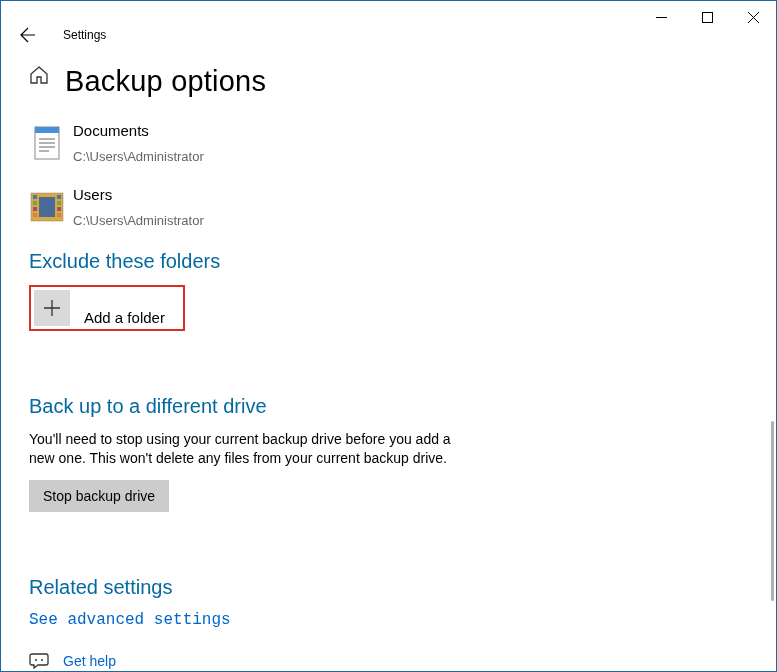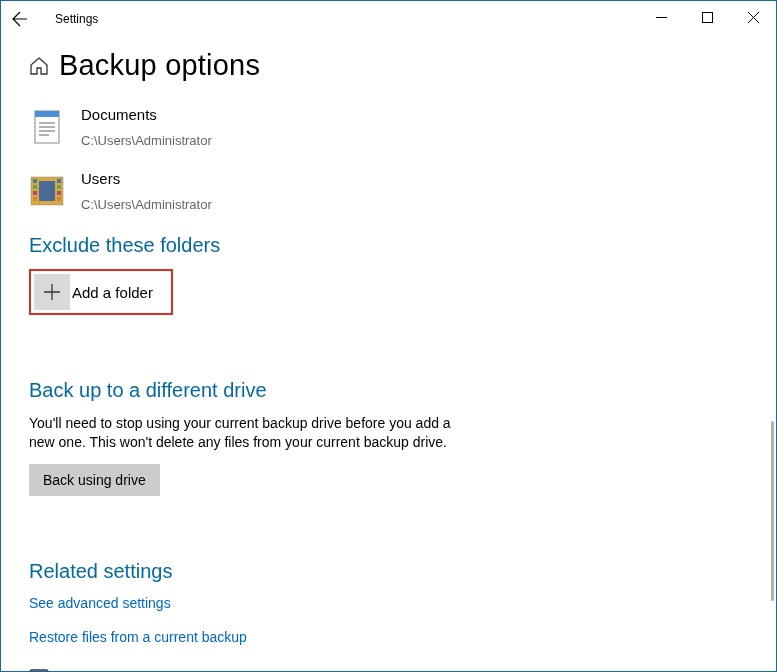--- a/index.html
+++ b/index.html
@@ -1,39 +1,39 @@
 <!DOCTYPE html>
 <html><head>
   <meta charset="utf-8">
   <style>
     * { margin: 0; padding: 0; box-sizing: border-box; font-family: 'Segoe UI', Tahoma, Geneva, sans-serif; }
     body { width: 777px; height: 672px; background: #ffffff; border: 1px solid #1a6aa0; position: relative; overflow: hidden; }
-    .titlebar { height: 36px; display: flex; align-items: center; padding-left: 4px; }
+    .titlebar { height: 36px; display: flex; align-items: center; padding-left: 12px; margin-top: 16px; }
     .back-btn { width: 30px; height: 30px; display: flex; align-items: center; justify-content: center; cursor: pointer; }
     .title-text { margin-left: 20px; font-size: 12px; color: #000; }
     .window-controls { position: absolute; right: 0; top: 0; display: flex; }
     .win-ctrl { width: 46px; height: 32px; display: flex; align-items: center; justify-content: center; cursor: pointer; }
     .content { padding: 12px 28px 0 28px; overflow-y: auto; height: calc(100% - 36px); }
-    .heading-row { display: flex; align-items: center; gap: 10px; margin-bottom: 24px; }
+    .heading-row { display: flex; gap: 16px; margin-bottom: 24px; }
     .home-icon { width: 20px; height: 20px; }
     .page-title { font-size: 29px; font-weight: 400; color: #000; letter-spacing: 0.2px; }
-    .folder-item { display: flex; align-items: center; gap: 16px; margin-bottom: 22px; cursor: pointer; }
+    .folder-item { display: flex; align-items: center; gap: 8px; margin-bottom: 22px; cursor: pointer; }
     .folder-icon { width: 36px; height: 36px; flex-shrink: 0; }
     .folder-info { display: flex; flex-direction: column; }
     .folder-name { font-size: 15px; color: #000; }
     .folder-path { font-size: 13px; color: #666; margin-top: 10px; }
     .section-heading { font-size: 20px; font-weight: 400; color: #0369a1; margin-top: 22px; margin-bottom: 12px; }
     .highlight-box { border: 2px solid #d93025; display: inline-block; padding: 3px 18px 3px 3px; }
-    .add-folder-btn { display: flex; align-items: center; gap: 2px; cursor: pointer; }
+    .add-folder-btn { display: flex; align-items: flex-end; gap: 14px; cursor: pointer; }
     .plus-box { width: 36px; height: 36px; background: #d9d9d9; display: flex; align-items: center; justify-content: center; }
     .plus-svg { width: 20px; height: 20px; }
     .add-folder-label { font-size: 15px; color: #000; }
     .section-text { font-size: 14px; color: #000; max-width: 430px; line-height: 1.35; margin-bottom: 12px; }
     .gray-button { background: #cccccc; border: none; padding: 8px 14px; font-size: 14px; color: #000; cursor: pointer; }
-    .link { color: #0066cc; font-size: 14px; cursor: pointer; display: block; margin-bottom: 10px; }
+    .link { color: #0066cc; font-size: 16px; cursor: pointer; display: block; margin-bottom: 10px; font-family: Liberation Mono, monospace; }
     .help-row { display: flex; align-items: center; gap: 14px; margin-top: 22px; }
     .help-icon { width: 20px; height: 20px; }
     .help-link { color: #0066cc; font-size: 14px; cursor: pointer; }
     .scrollbar-track { position: absolute; right: 1px; top: 420px; width: 4px; height: 180px; background: transparent; }
     .scrollbar-thumb { width: 3px; height: 180px; background: #b0b0b0; border-radius: 2px; }
     .spacer { height: 42px; }
   </style>
 </head>
 <body>
 
@@ -115,27 +115,26 @@
         </svg>
       </div>
       <span class="add-folder-label">Add a folder</span>
     </div>
   </div>
 
   <div class="spacer"></div>
 
   <h2 class="section-heading">Back up to a different drive</h2>
   <p class="section-text">You'll need to stop using your current backup drive before you add a new one. This won't delete any files from your current backup drive.</p>
-  <button class="gray-button">Back using drive</button>
+  <button class="gray-button">Stop backup drive</button>
 
   <div class="spacer"></div>
 
   <h2 class="section-heading">Related settings</h2>
   <a class="link">See advanced settings</a>
-  <a class="link" style="margin-top:18px;">Restore files from a current backup</a>
 
   <div class="help-row">
     <svg class="help-icon" viewBox="0 0 20 20">
       <path d="M3 3 Q1 3 1 5 L1 12 Q1 14 3 14 L5 14 L5 17 L9 14 L17 14 Q19 14 19 12 L19 5 Q19 3 17 3 Z" stroke="#333" stroke-width="1.3" fill="none"></path>
       <circle cx="7" cy="9" r="1" fill="#333"></circle>
       <circle cx="13" cy="9" r="1" fill="#333"></circle>
     </svg>
     <a class="help-link">Get help</a>
   </div>
 </div>

